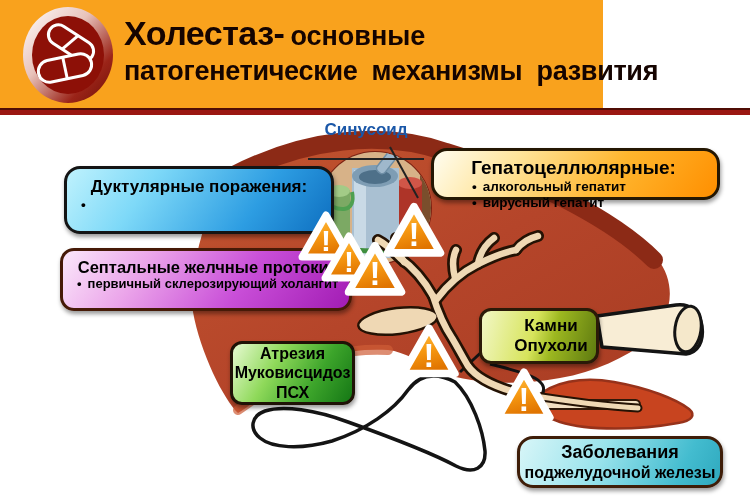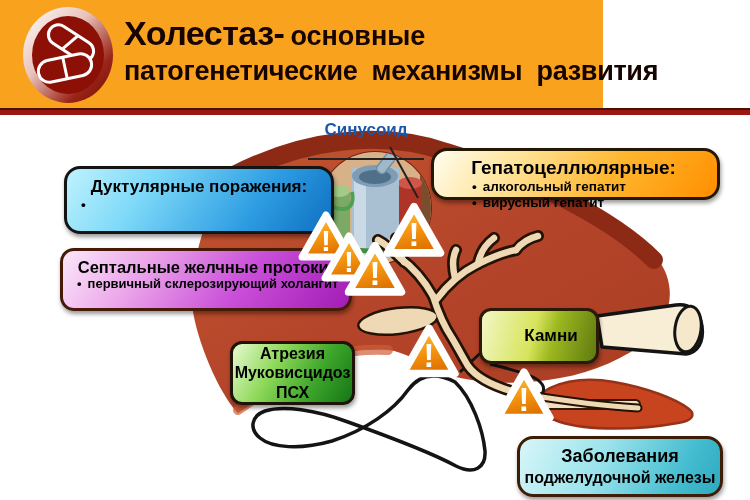--- a/index.html
+++ b/index.html
@@ -76,21 +76,21 @@
     font-size:16px;line-height:1.2;text-align:center;margin-top:24px;
   }
   #box-stones{
     left:479px;top:308px;width:120px;height:56px;
     border:3px solid #2B1A08;border-radius:12px;
     background:linear-gradient(105deg,#F2F7C6 0%,#D7E45C 45%,#9DB820 62%,#5E7A10 100%);
     display:flex;flex-direction:column;justify-content:center;
     font-size:17px;line-height:1.2;text-align:center;padding-left:24px;
   }
   #box-pancreas{
-    left:517px;top:436px;width:206px;height:61px;
+    left:517px;top:436px;width:206px;height:52px;
     border:3px solid #3E1D08;
     background:linear-gradient(115deg,#D8F6F8 0%,#9AE3EC 40%,#43BCCF 80%,#2FA9BE 100%);
     display:flex;flex-direction:column;justify-content:center;
     text-align:center;line-height:1.2;
   }
   #box-pancreas .l1{font-size:18px;}
   #box-pancreas .l2{font-size:16px;}
 </style>
 </head>
 <body>
@@ -250,20 +250,21 @@
   </div>
 
   <div id="box-atresia" class="infobox">
     <div>Атрезия</div>
     <div>Муковисцидоз</div>
     <div>ПСХ</div>
   </div>
 
   <div id="box-stones" class="infobox">
     <div>Камни</div>
+    <div>Опухоли</div>
   </div>
 
   <div id="box-pancreas" class="infobox">
     <div class="l1">Заболевания</div>
     <div class="l2">поджелудочной железы</div>
   </div>
 
   <svg id="overlay-art" viewBox="0 0 750 500">
     <defs>
       <linearGradient id="triGrad" x1="0" y1="0" x2="0.3" y2="1">

